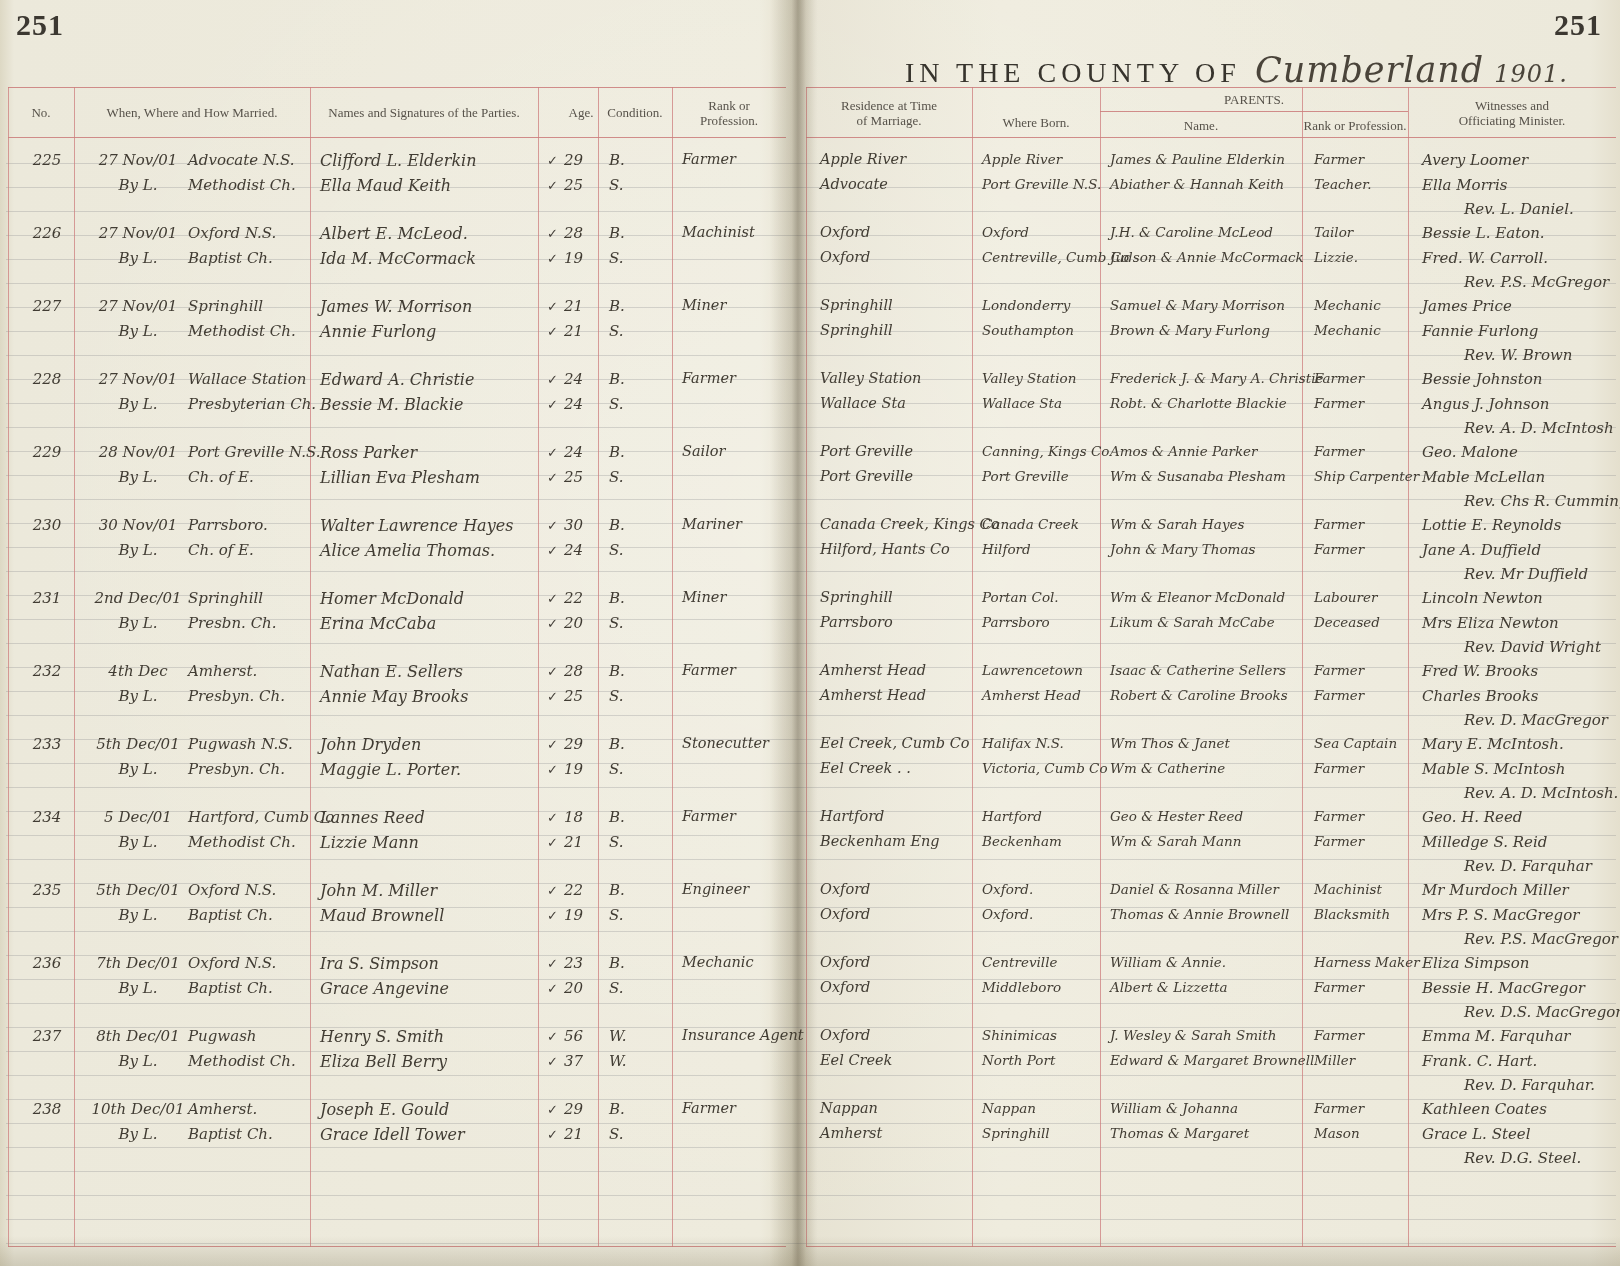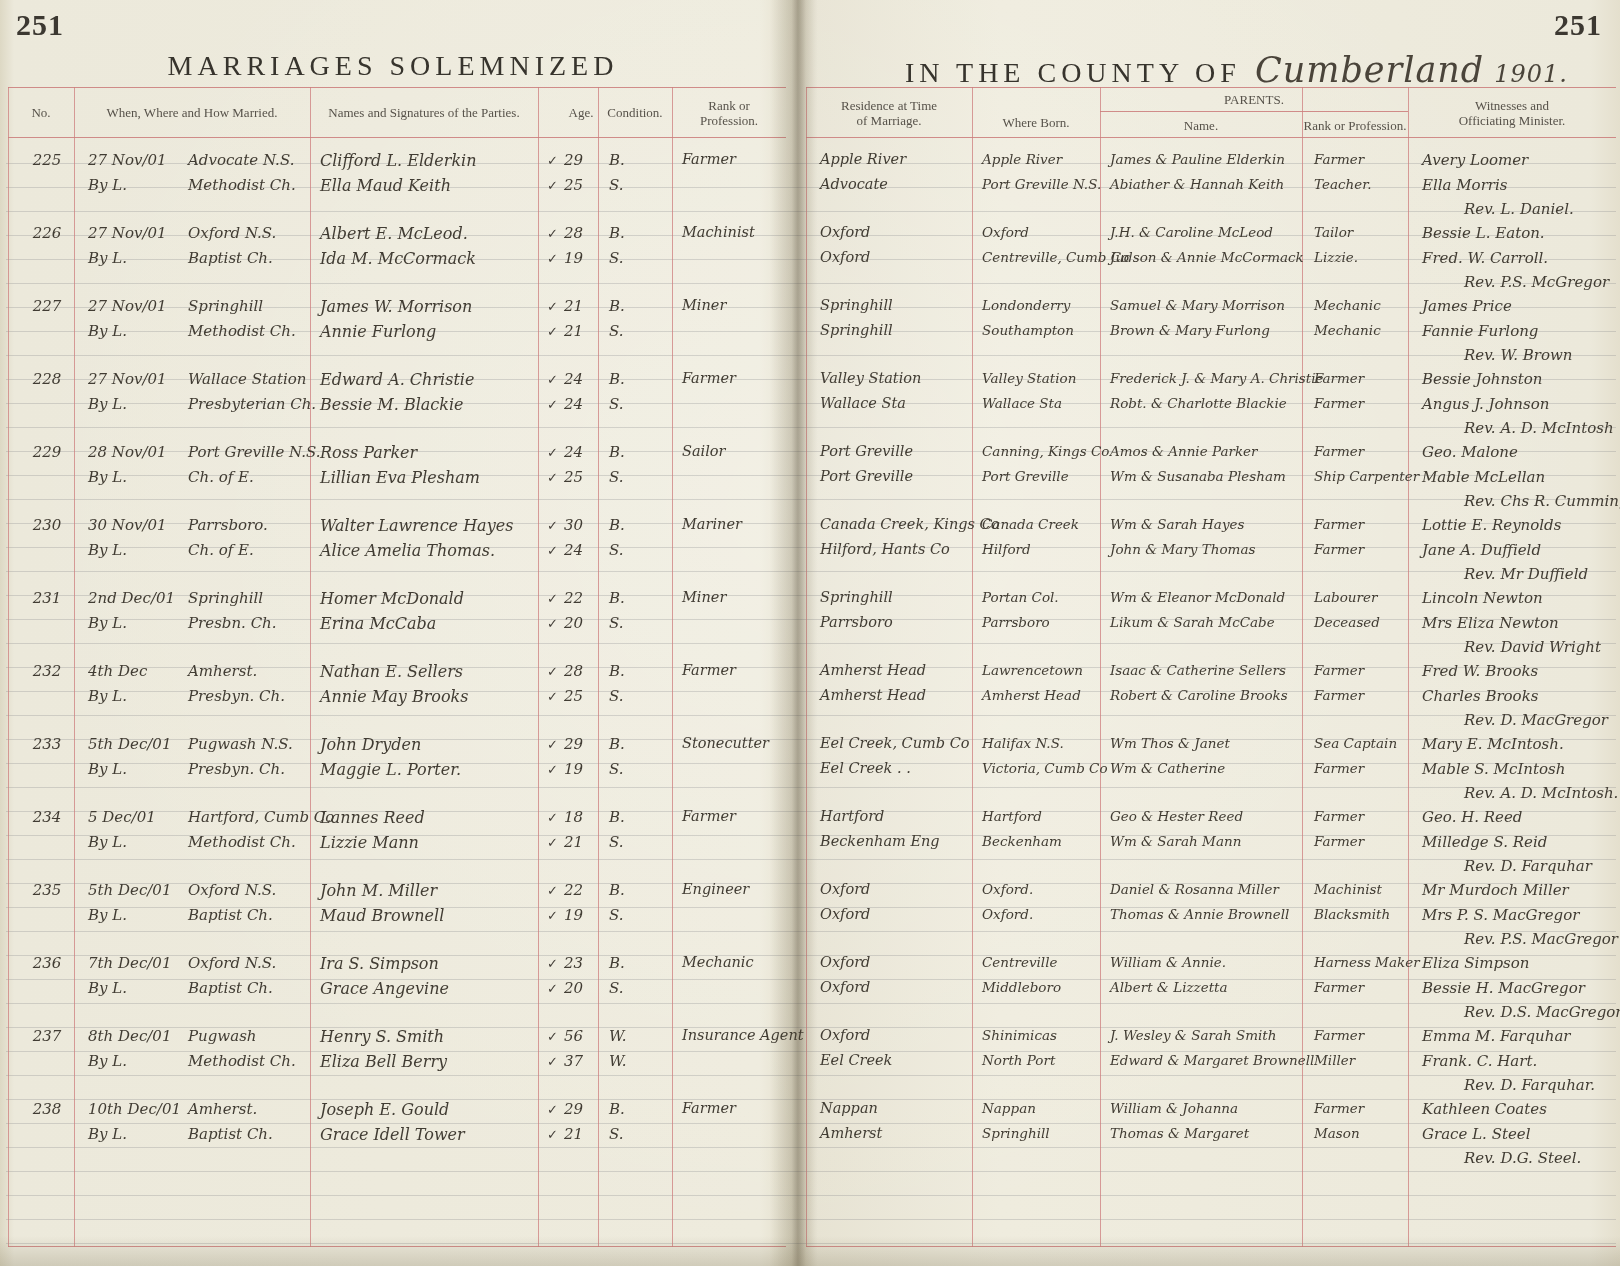--- a/index.html
+++ b/index.html
@@ -45,21 +45,21 @@
   .entries{position:absolute; left:0; top:146px; width:1620px;padding-left:6px;}
   .entry{position:relative; height:73px;}
   .entry.gap{}
   .cell{position:absolute; top:0;}
   .line{position:absolute; left:0; right:0; height:24px; white-space:nowrap;}
   .line.l1{top:5px;}
   .line.l2{top:30px;}
   .line.l3{top:54px;}
   .c-no{left:10px; width:62px; text-align:center; font-size:15px; top:5px;}
   .c-when{left:82px; width:230px; font-size:15px;}
-  .c-when .sub{display:inline-block; width:100px;}
+  .c-when .sub{display:inline-block; width:100px;text-align:center;}
   .c-names{left:314px; width:226px; font-size:16px;}
   .c-age{left:541px; width:58px; font-size:15px;}
   .c-age .check{margin-right:6px; font-style:normal; font-size:13px; color:#45403a;}
   .c-cond{left:603px; width:66px; font-size:15px;}
   .c-rank{left:676px; width:110px; font-size:14.5px;}
   .c-res{left:814px; width:156px; font-size:14.5px;}
   .c-born{left:976px; width:124px; font-size:13.5px;}
   .c-pname{left:1104px; width:198px; font-size:13.5px;}
   .c-prank{left:1308px; width:100px; font-size:13.5px;}
   .c-wit{left:1416px; width:202px; font-size:15px;}
@@ -72,21 +72,20 @@
   }
 </style>
 </head>
 <body>
 
 <div class="sheet">
   <div class="ruling"></div>
 
   <div class="pageno l">251</div>
   <div class="pageno r">251</div>
-  <div class="title l">MARRIAGES  SOLEMNIZED</div>
   <div class="title r">
     <span>IN THE COUNTY OF</span><span class="hw county">Cumberland</span><span class="hw year">1901.</span>
   </div>
 
   <div class="hline" style="left:8px;width:778px;top:87px;"></div>
   <div class="hline" style="left:806px;width:810px;top:87px;"></div>
   <div class="hline" style="left:8px;width:778px;top:137px;"></div>
   <div class="hline" style="left:806px;width:810px;top:137px;"></div>
   <div class="hline" style="left:1100px;width:308px;top:111px;"></div>
   <div class="hline" style="left:8px;width:778px;top:1246px;"></div>

